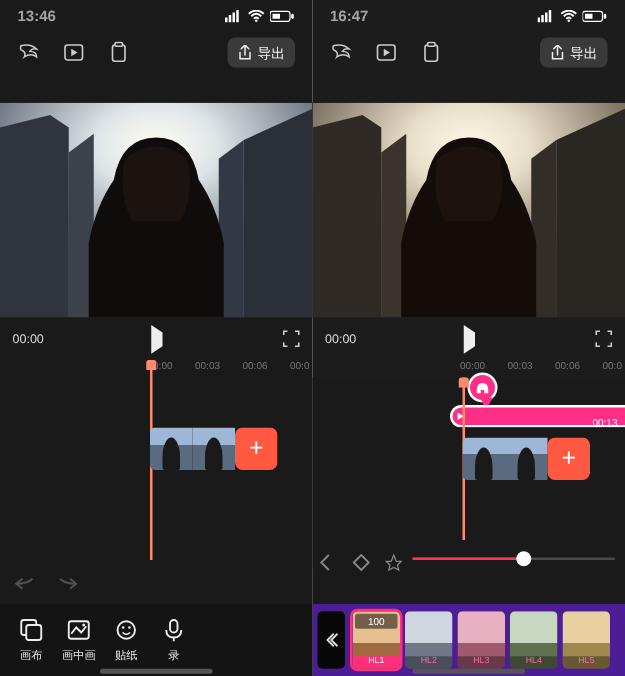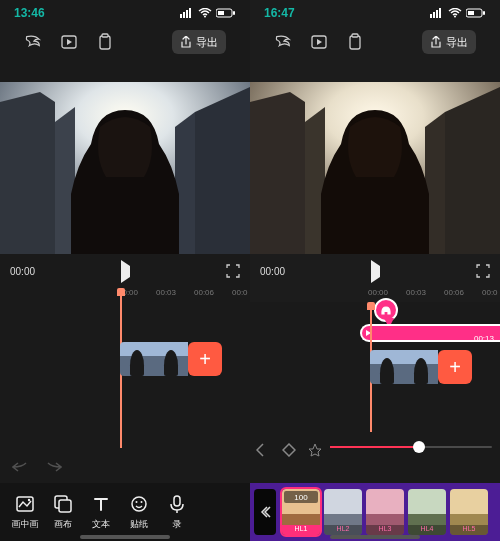--- a/index.html
+++ b/index.html
@@ -2,25 +2,25 @@
 <html><head>
 <meta charset="utf-8">
 <style>
   * { box-sizing: border-box; margin: 0; padding: 0; }
   html, body { width: 500px; height: 541px; background: #fff; font-family: -apple-system, "Helvetica Neue", Arial, sans-serif; }
   .root { display: flex; width: 500px; height: 541px; }
   .screen { width: 250px; height: 541px; background: #1a1a1a; display: flex; flex-direction: column; position: relative; overflow: hidden; }
   .screen.right { background: #1c1c1c; }
 
   
-  .status { height: 24px; display: flex; align-items: center; justify-content: space-between; padding: 2px 14px 0 14px; color: #14b8a6; font-size: 12px; font-weight: 600; }
+  .status { height: 24px; display: flex; align-items: center; justify-content: space-between; padding: 2px 14px 0 14px; color: #a3a3a3; font-size: 12px; font-weight: 600; }
   .status .sicons { display: flex; align-items: center; gap: 4px; }
 
   
-  .topbar { height: 36px; display: flex; align-items: center; padding: 0 24px; }
+  .topbar { height: 36px; display: flex; align-items: center; padding: 0 14px; }
   .tb-icons { display: flex; align-items: center; gap: 18px; }
   .tb-ico { width: 18px; height: 18px; display: flex; align-items: center; justify-content: center; }
   .tb-spacer { flex: 1; }
   .export { display: flex; align-items: center; gap: 4px; background: #3a3a3a; height: 24px; padding: 0 8px; border-radius: 6px; color: #f4f4f4; font-size: 11px; }
 
   
   .preview { height: 172px; background: #0f0f0f; margin-top: 22px; position: relative; overflow: hidden; }
   .preview svg { width: 100%; height: 100%; display: block; }
 
   
@@ -186,43 +186,35 @@
           <svg width="18" height="12" viewBox="0 0 18 12">
             <path d="M12 2 L17 6 L12 10 M17 6 Q8 6 4 2" stroke="#888" stroke-width="1.5" fill="none"></path>
           </svg>
         </span>
     </div>
 
     <div class="btmbar">
       <div class="tool">
         <span class="ti">
             <svg width="20" height="20" viewBox="0 0 20 20">
+              <rect x="2" y="2" width="12" height="12" rx="2" stroke="#eee" stroke-width="1.5" fill="none"></rect>
+              <rect x="6" y="6" width="12" height="12" rx="2" stroke="#eee" stroke-width="1.5" fill="#141414"></rect>
+            </svg>
+          </span>
+        <span>画布</span>
+      </div>
+      <div class="tool">
+        <span class="ti">
+            <svg width="20" height="20" viewBox="0 0 20 20">
               <rect x="2" y="3" width="16" height="14" rx="2" stroke="#eee" stroke-width="1.5" fill="none"></rect>
               <path d="M4 13 L8 8 L12 12 L16 7" stroke="#eee" stroke-width="1.5" fill="none"></path>
               <circle cx="14" cy="6" r="1.2" fill="#eee"></circle>
             </svg>
           </span>
         <span>画中画</span>
-      </div>
-      <div class="tool">
-        <span class="ti">
-            <svg width="20" height="20" viewBox="0 0 20 20">
-              <rect x="2" y="2" width="12" height="12" rx="2" stroke="#eee" stroke-width="1.5" fill="none"></rect>
-              <rect x="6" y="6" width="12" height="12" rx="2" stroke="#eee" stroke-width="1.5" fill="#141414"></rect>
-            </svg>
-          </span>
-        <span>画布</span>
-      </div>
-      <div class="tool">
-        <span class="ti">
-            <svg width="20" height="20" viewBox="0 0 20 20">
-              <path d="M4 5 L16 5 M10 5 L10 16" stroke="#eee" stroke-width="2" stroke-linecap="round"></path>
-            </svg>
-          </span>
-        <span>文本</span>
       </div>
       <div class="tool">
         <span class="ti">
             <svg width="20" height="20" viewBox="0 0 20 20">
               <circle cx="10" cy="10" r="7" stroke="#eee" stroke-width="1.5" fill="none"></circle>
               <circle cx="7.5" cy="8" r="1" fill="#eee"></circle>
               <circle cx="12.5" cy="8" r="1" fill="#eee"></circle>
               <path d="M7 12 Q10 15 13 12" stroke="#eee" stroke-width="1.3" fill="none"></path>
             </svg>
           </span>

